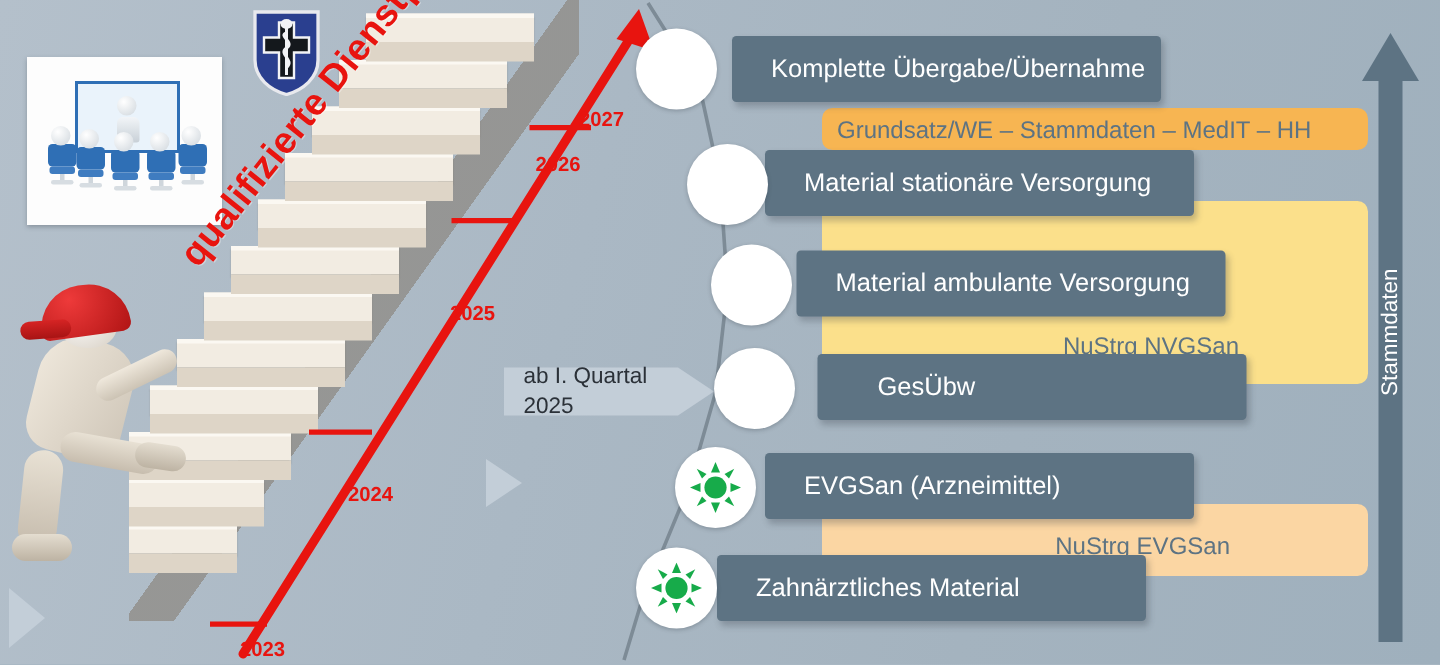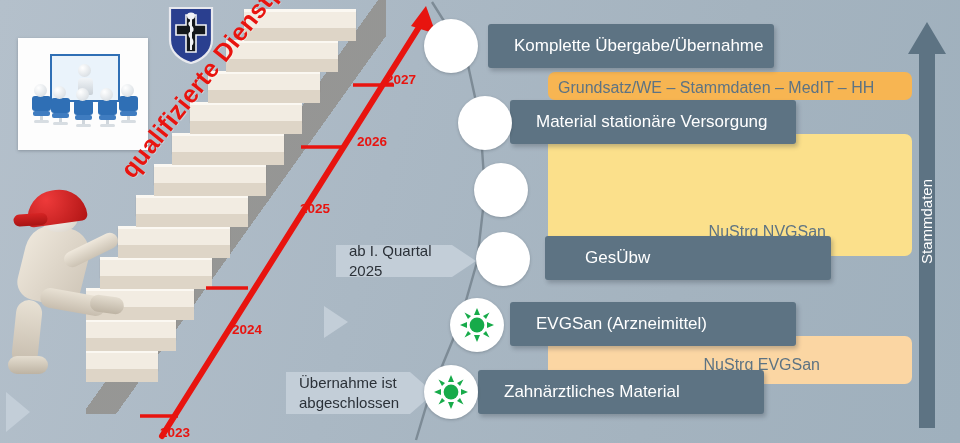--- a/index.html
+++ b/index.html
@@ -234,48 +234,40 @@
     <polygon points="286,6 296,34 271,26" fill="#e8140f"></polygon>
     <line x1="-2" y1="416" x2="38" y2="416" stroke="#e8140f" stroke-width="3.5"></line>
     <line x1="66" y1="288" x2="108" y2="288" stroke="#e8140f" stroke-width="3.5"></line>
     <line x1="161" y1="147" x2="202" y2="147" stroke="#e8140f" stroke-width="3.5"></line>
     <line x1="213" y1="85" x2="254" y2="85" stroke="#e8140f" stroke-width="3.5"></line>
   </svg>
 
   <div class="red-title">qualifizierte Dienstpostenbesetzung</div>
 
   <div class="yr" style="left:386px;top:72px;">2027</div>
-  <div class="yr" style="left:357px;top:134px;">2026</div>
+  <div class="yr" style="left:357px;top:102px;">2026</div>
   <div class="yr" style="left:300px;top:201px;">2025</div>
   <div class="yr" style="left:232px;top:322px;">2024</div>
   <div class="yr" style="left:160px;top:425px;">2023</div>
 
   <div class="callout" style="left:6px;top:392px;width:144px;height:40px;--half:20px;">
     <div class="tip"></div>
   </div>
 
   <div class="callout" style="left:336px;top:245px;width:140px;height:32px;--half:16px;">
     <div class="body" style="width:116px;">
       <div class="txt">ab I. Quartal 2025</div>
     </div>
     <div class="tip"></div>
   </div>
 
   <div class="callout" style="left:324px;top:306px;width:152px;height:32px;--half:16px;">
     <div class="tip"></div>
   </div>
 
-  <div class="callout" style="left:286px;top:372px;width:148px;height:42px;--half:21px;">
-    <div class="body" style="width:124px;">
-      <div class="txt">
-        <span>Übernahme ist</span><br><span>abgeschlossen</span>
-      </div>
-    </div>
-    <div class="tip"></div>
-  </div>
 
   <svg class="chain" viewBox="0 0 120 443">
     <path d="M22 2 L56 56 L70 120 L75 192 L67 262 L49 325 L18 400 L6 440" fill="none" stroke="#7d8b96" stroke-width="2.4"></path>
   </svg>
 
   <div class="yband" style="left:548px;top:72px;width:364px;height:28px;background:#f7b552;justify-content:flex-start;padding-left:10px;padding-top:4px;">
     <span class="ylbl">Grundsatz/WE – Stammdaten – MedIT – HH</span>
   </div>
 
   <div class="yband" style="left:548px;top:134px;width:364px;height:122px;background:#fbe08b;justify-content:flex-end;padding-right:86px;padding-top:74px;">
@@ -289,20 +281,23 @@
   <div class="dbox" style="left:488px;top:24px;width:286px;height:44px;padding-left:26px;">
     <span class="lbl">Komplette Übergabe/Übernahme</span>
   </div>
   <div class="node" style="left:424px;top:19px;width:54px;height:54px;"></div>
 
   <div class="dbox" style="left:510px;top:100px;width:286px;height:44px;padding-left:26px;">
     <span class="lbl">Material stationäre Versorgung</span>
   </div>
   <div class="node" style="left:458px;top:96px;width:54px;height:54px;"></div>
 
+  <div class="dbox" style="left:531px;top:167px;width:286px;height:44px;padding-left:26px;">
+    <span class="lbl">Material ambulante Versorgung</span>
+  </div>
   <div class="node" style="left:474px;top:163px;width:54px;height:54px;"></div>
 
   <div class="dbox" style="left:545px;top:236px;width:286px;height:44px;padding-left:40px;">
     <span class="lbl">GesÜbw</span>
   </div>
   <div class="node" style="left:476px;top:232px;width:54px;height:54px;"></div>
 
   <div class="dbox" style="left:510px;top:302px;width:286px;height:44px;padding-left:26px;">
     <span class="lbl">EVGSan (Arzneimittel)</span>
   </div>

